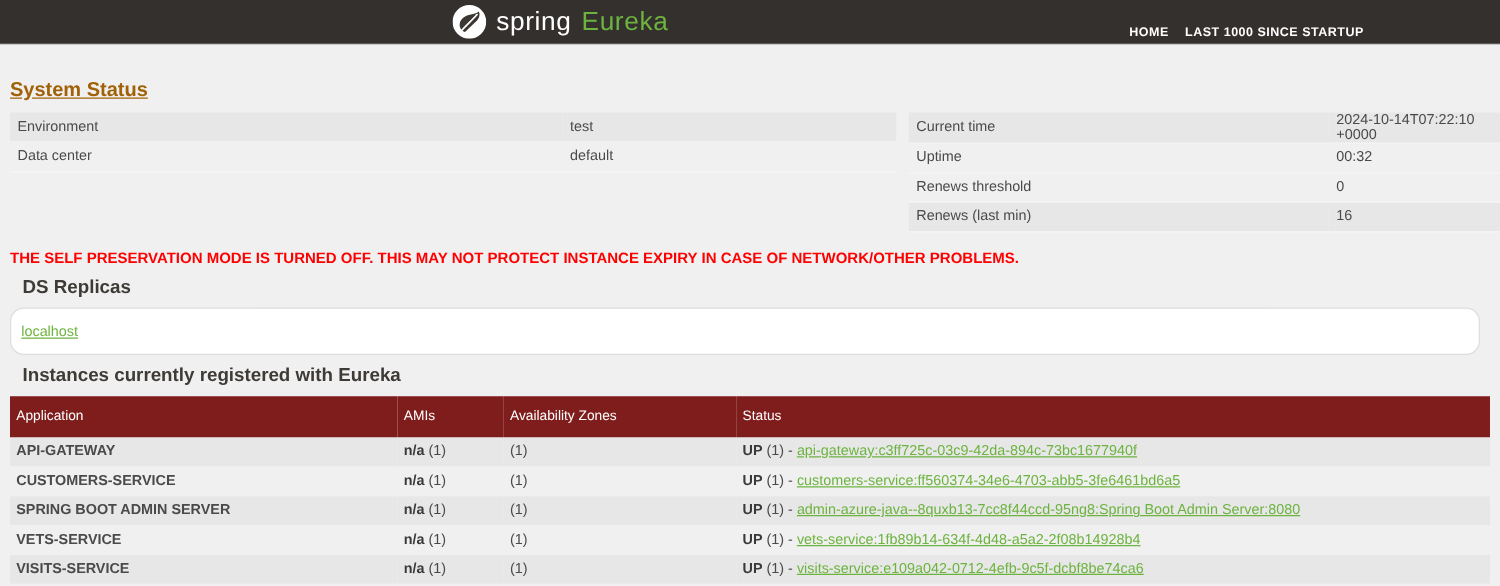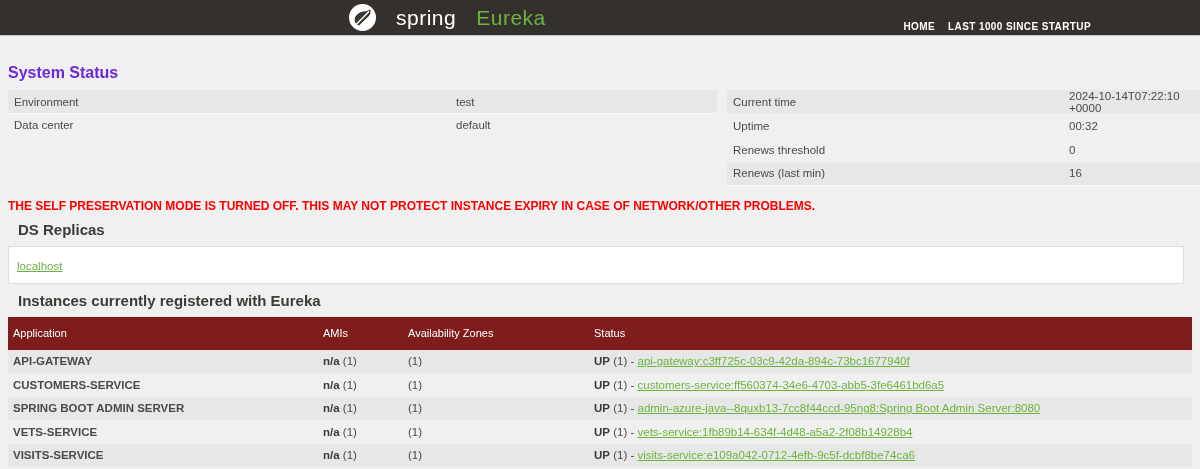--- a/index.html
+++ b/index.html
@@ -5,37 +5,37 @@
   * { box-sizing: border-box; }
   html,body { margin:0; padding:0; }
   body {
     width:1200px; height:469px;
     background:#f0f0f0;
     font-family:"Liberation Sans", sans-serif;
     overflow:hidden;
   }
   
   .topbar { height:36px; background:#34302e; border-bottom:1px solid #c9c9c9; position:relative; }
-  .brand { position:absolute; left:349px; top:4px; display:flex; align-items:center; gap:20px; cursor:pointer; }
+  .brand { position:absolute; left:362px; top:4px; display:flex; align-items:center; gap:8px; cursor:pointer; }
   .brand-spring { color:#ffffff; font-size:21px; letter-spacing:.5px; }
   .brand-eureka { color:#6db33f; font-size:21px; letter-spacing:.5px; }
   .topnav { position:absolute; right:109px; top:0; height:52px; display:flex; align-items:center; gap:13px; }
   .topnav a { color:#ffffff; font-size:10px; font-weight:bold; letter-spacing:.4px; text-decoration:none; cursor:pointer; }
   
   main { padding-left:8px; }
-  .page-title { font-size:16px; font-weight:bold; color:#6d28d9; margin:28px 0 8px 0; }
+  .page-title { font-size:16px; font-weight:bold; color:#a16207; margin:28px 0 8px 0;text-decoration:underline; }
   .section-title { font-size:15px; font-weight:bold; color:#3e3a36; margin:8px 10px; }
   .status-cols { display:flex;align-items:flex-end; }
   table { border-collapse:collapse; table-layout:fixed; }
   .status-left  { width:709px; align-self:flex-start; }
   .status-right { width:473px; margin-left:10px; }
   .status-table td { height:23.5px; padding:0 6px; font-size:11.5px; color:#4a4a4a; border-bottom:1px solid #f5f5f5; }
   .status-table tr.odd { background:#e7e7e7; }
   .warning { color:#ff0000; font-weight:bold; font-size:12px; margin:13px 0 0 0; }
-  .panel { background:#ffffff; border:1px solid #dddddd; border-radius:0; padding:9px 8px; width:1176px; margin:7px 0 0 0; }
+  .panel { background:#ffffff; border:1px solid #dddddd; border-radius:11px; padding:9px 8px; width:1176px; margin:7px 0 0 0; }
   .green-link { color:#6db33f; text-decoration:underline; font-size:11.5px; cursor:pointer; }
   
   .instances { width:1184px; margin-top:7px; }
   .instances th { background:#7f1d1d; color:#ffffff; font-size:11px; font-weight:normal; text-align:left; height:33px; padding:0 5px; }
   .instances td { height:23.5px; padding:0 5px; font-size:11.5px; color:#4a4a4a; }
   .instances tbody tr.odd { background:#e7e7e7; }
   .app-cell { font-weight:bold; color:#3a3a3a; }
   .inline-bold { font-weight:bold; color:#3a3a3a; }
 </style>
 </head>

